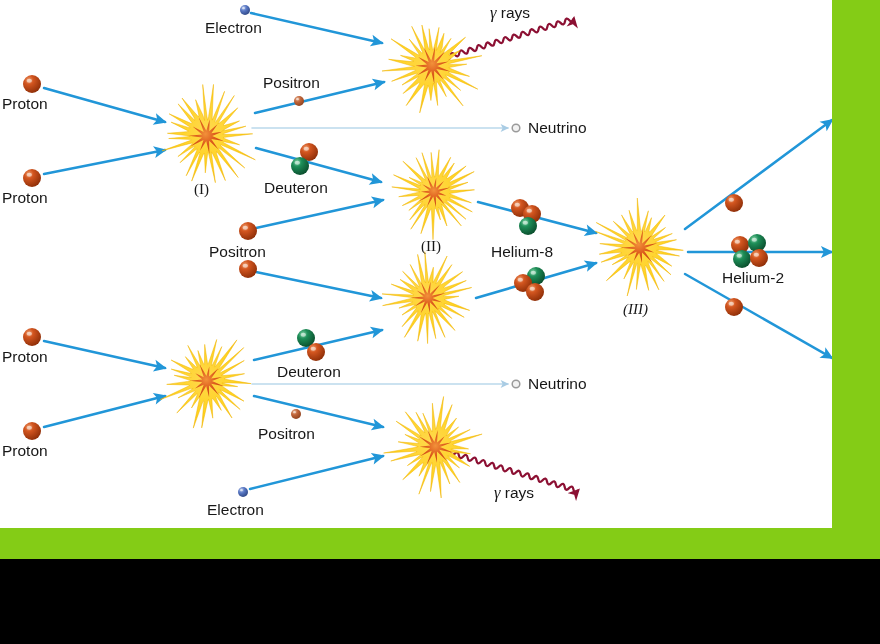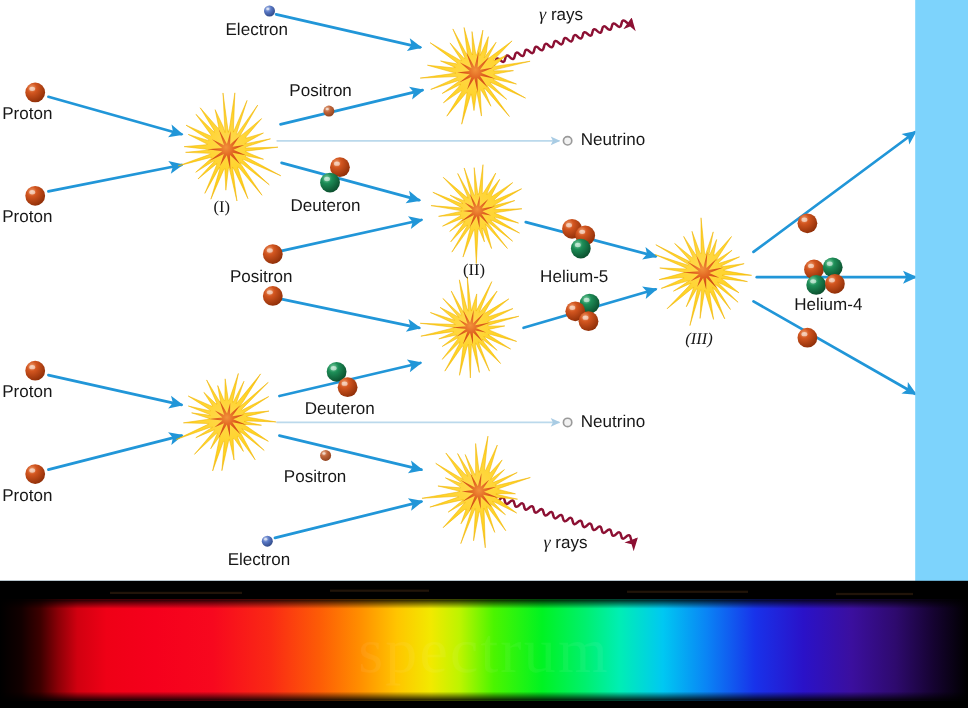--- a/index.html
+++ b/index.html
@@ -1,19 +1,19 @@
 <!DOCTYPE html>
 <html><head>
 <meta charset="utf-8">
 <title>Proton-Proton Chain Diagram</title>
 <style>
   html,body{margin:0;padding:0;background:#000;}
   body{width:880px;height:644px;overflow:hidden;
        font-family:"Liberation Sans",sans-serif;}
-  #root{position:relative;width:880px;height:559px;background:#7dd3fc;}
+  #root{position:relative;width:880px;height:559px;background:#84cc16;}
 
   
   #panel{position:absolute;left:0;top:0;width:832px;height:528px;
          background:#ffffff;overflow:hidden;}
   #panel svg{position:absolute;left:0;top:0;}
 
   .lbl{position:absolute;color:#171717;font-size:15.5px;line-height:1;
        white-space:nowrap;font-family:"Liberation Sans",sans-serif;}
   .lbl-rom{position:absolute;color:#171717;font-size:15px;line-height:1;
        white-space:nowrap;font-family:"Liberation Serif",serif;}
@@ -303,34 +303,26 @@
         <div class="lbl" style="left: 205px; top: 20px;">Electron</div>
         <div class="lbl" style="left: 2px; top: 96px;">Proton</div>
         <div class="lbl" style="left: 2px; top: 190px;">Proton</div>
         <div class="lbl" style="left: 263px; top: 75px;">Positron</div>
         <div class="lbl-gamma" style="left: 490px; top: 5px;"><i>γ</i><span> rays</span></div>
         <div class="lbl" style="left: 528px; top: 120px;">Neutrino</div>
         <div class="lbl" style="left: 264px; top: 180px;">Deuteron</div>
         <div class="lbl-rom" style="left: 194px; top: 182px;">(I)</div>
         <div class="lbl" style="left: 209px; top: 244px;">Positron</div>
         <div class="lbl-rom" style="left: 421px; top: 239px;">(II)</div>
-        <div class="lbl" style="left: 491px; top: 244px;">Helium-5</div>
+        <div class="lbl" style="left: 491px; top: 244px;">Helium-8</div>
         <div class="lbl-rom" style="left: 623px; top: 302px; font-style: italic;">(III)</div>
-        <div class="lbl" style="left: 722px; top: 270px;">Helium-4</div>
+        <div class="lbl" style="left: 722px; top: 270px;">Helium-2</div>
         <div class="lbl" style="left: 2px; top: 349px;">Proton</div>
         <div class="lbl" style="left: 2px; top: 443px;">Proton</div>
         <div class="lbl" style="left: 277px; top: 364px;">Deuteron</div>
         <div class="lbl" style="left: 528px; top: 376px;">Neutrino</div>
         <div class="lbl" style="left: 258px; top: 426px;">Positron</div>
         <div class="lbl-gamma" style="left: 494px; top: 485px;"><i>γ</i><span> rays</span></div>
         <div class="lbl" style="left: 207px; top: 502px;">Electron</div>
       </div>
   </div>
 
-  <div id="spectrum-wrap">
-    <div id="spectrum"></div>
-    <div id="spectrum-ghost">spectrum</div>
-    <div class="ghost-streak" style="left:100px;top:10px;width:120px;"></div>
-    <div class="ghost-streak" style="left:300px;top:8px;width:90px;"></div>
-    <div class="ghost-streak" style="left:570px;top:9px;width:110px;"></div>
-    <div class="ghost-streak" style="left:760px;top:11px;width:70px;"></div>
-  </div>
 </div>
 
 </body></html>

